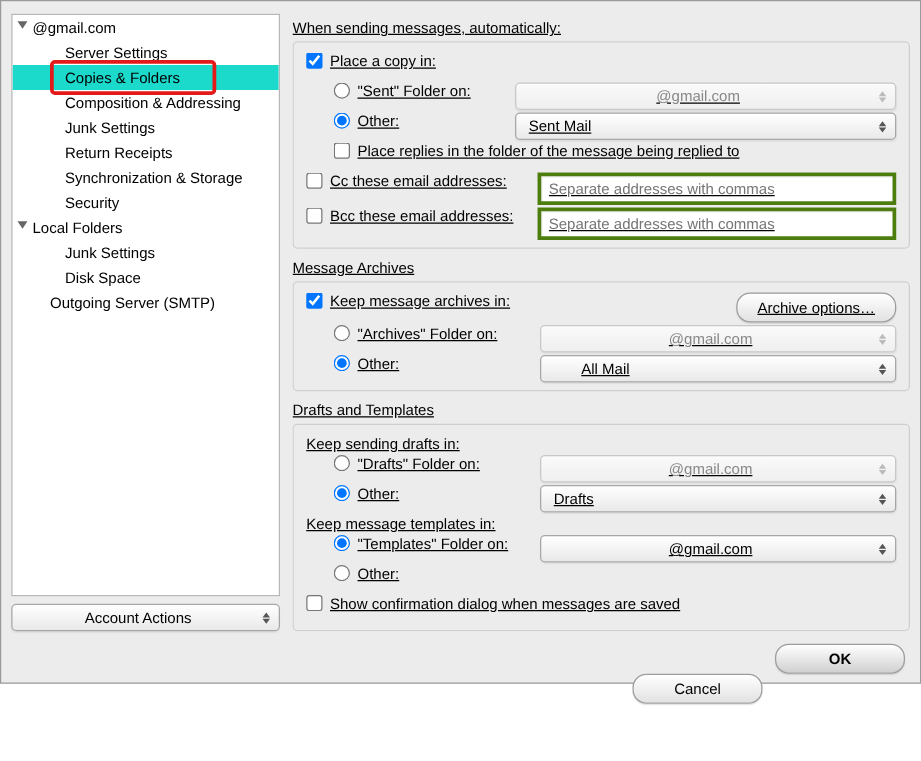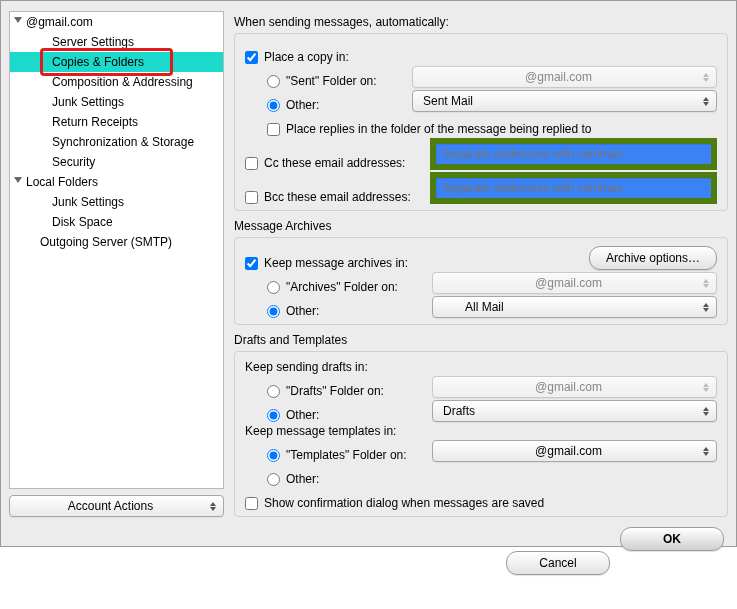--- a/index.html
+++ b/index.html
@@ -83,37 +83,38 @@
     height: 22px;
   }
 
   
   .main-col {
     flex: 1;
     display: flex;
     flex-direction: column;
     gap: 4px;
     overflow: hidden;
+    text-decoration: underline;
   }
   .section-heading {
     font-weight: normal;
     font-size: 12px;
     margin: 4px 0 0 0;
     color: #000;
   }
   fieldset.group {
     border: 1px solid #cfcfcf;
     border-radius: 4px;
     background: #ececec;
     margin: 0;
     padding: 6px 10px 4px 10px;
   }
   .row {
     display: flex;
-    align-items: flex-end;
+    align-items: flex-start;
     min-height: 22px;
     gap: 6px;
     margin: 2px 0;
   }
   .row.indent { padding-left: 22px; }
   .row label.inline { white-space: nowrap; }
   .spacer { flex: 1; }
 
   
   .aqua-select {
@@ -184,23 +185,23 @@
   }
   .aqua-btn.primary {
     background: linear-gradient(#ffffff, #d0d0d0);
     font-weight: 600;
   }
 
   
   .aqua-input {
     flex: 1;
     height: 18px;
-    border: 6px solid #4d7c0f;
+    border: 3px solid #4d7c0f;
     border-radius: 0;
-    background: #3b82f6;
+    background: #ffffff;
     padding: 1px 6px;
     font-size: 12px;
     box-shadow: inset 1px 1px 0 rgba(0,0,0,.08);
   }
 
   input[type=checkbox], input[type=radio] {
     margin: 0;
   }
 
   .footer {

